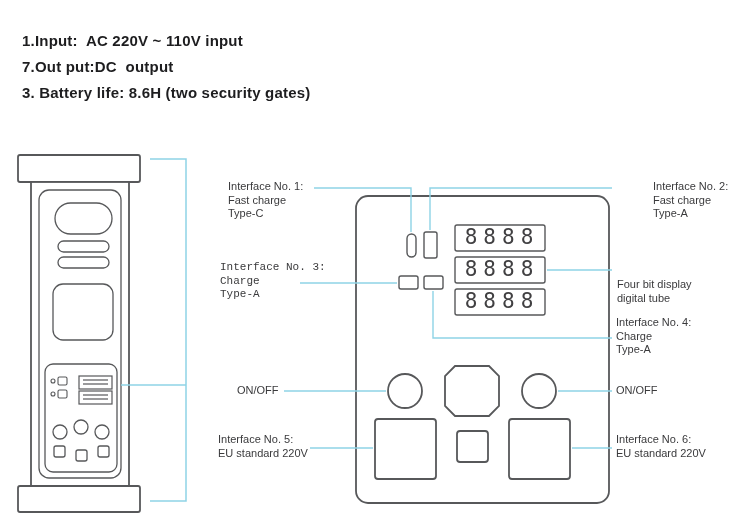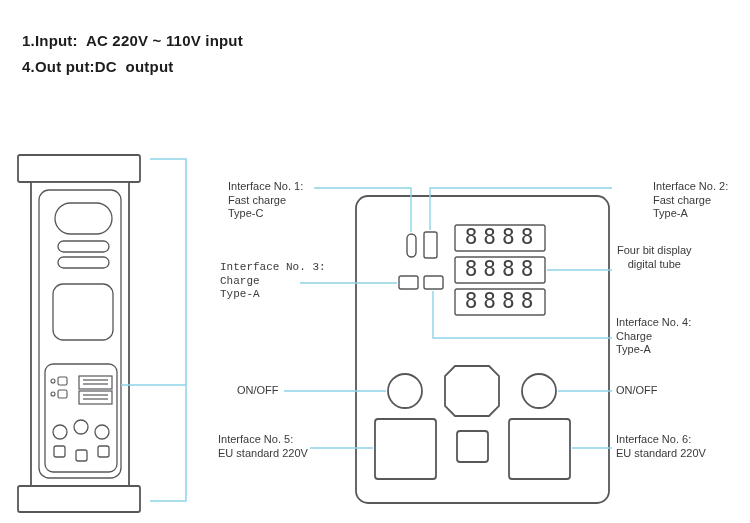--- a/index.html
+++ b/index.html
@@ -50,21 +50,22 @@
     color: #414042;
   }
 </style>
 </head>
 <body>
 
 <div class="canvas">
 
   <div class="notes">
     <div class="note-line">1.Input:  AC 220V ~ 110V input</div>
-    <div class="note-line">4.Out put:DC  output</div>
+    <div class="note-line">7.Out put:DC  output</div>
+    <div class="note-line">3. Battery life: 8.6H (two security gates)</div>
   </div>
 
   <svg class="art" width="750" height="523" viewBox="0 0 750 523">
 
     <g fill="#ffffff" stroke="#57585a" stroke-width="1.8">
       <rect x="18" y="155" width="122" height="27" rx="2"></rect>
       <rect x="31" y="182" width="98" height="304"></rect>
       <rect x="18" y="486" width="122" height="26" rx="2"></rect>
       <rect x="39" y="190" width="82" height="288" rx="10" stroke-width="1.3"></rect>
       <rect x="55" y="203" width="57" height="31" rx="15.5" stroke-width="1.3"></rect>
@@ -146,21 +147,21 @@
     <div>Fast charge</div>
     <div>Type-A</div>
   </div>
 
   <div class="callout" style="left:220px; top:261px;font-family:Liberation Mono, monospace;">
     <div>Interface No. 3:</div>
     <div>Charge</div>
     <div>Type-A</div>
   </div>
 
-  <div class="callout" style="left:617px; top:244px;text-align:center;">
+  <div class="callout" style="left:617px; top:278px;">
     <div>Four bit display</div>
     <div>digital tube</div>
   </div>
 
   <div class="callout" style="left:616px; top:316px;">
     <div>Interface No. 4:</div>
     <div>Charge</div>
     <div>Type-A</div>
   </div>
 

